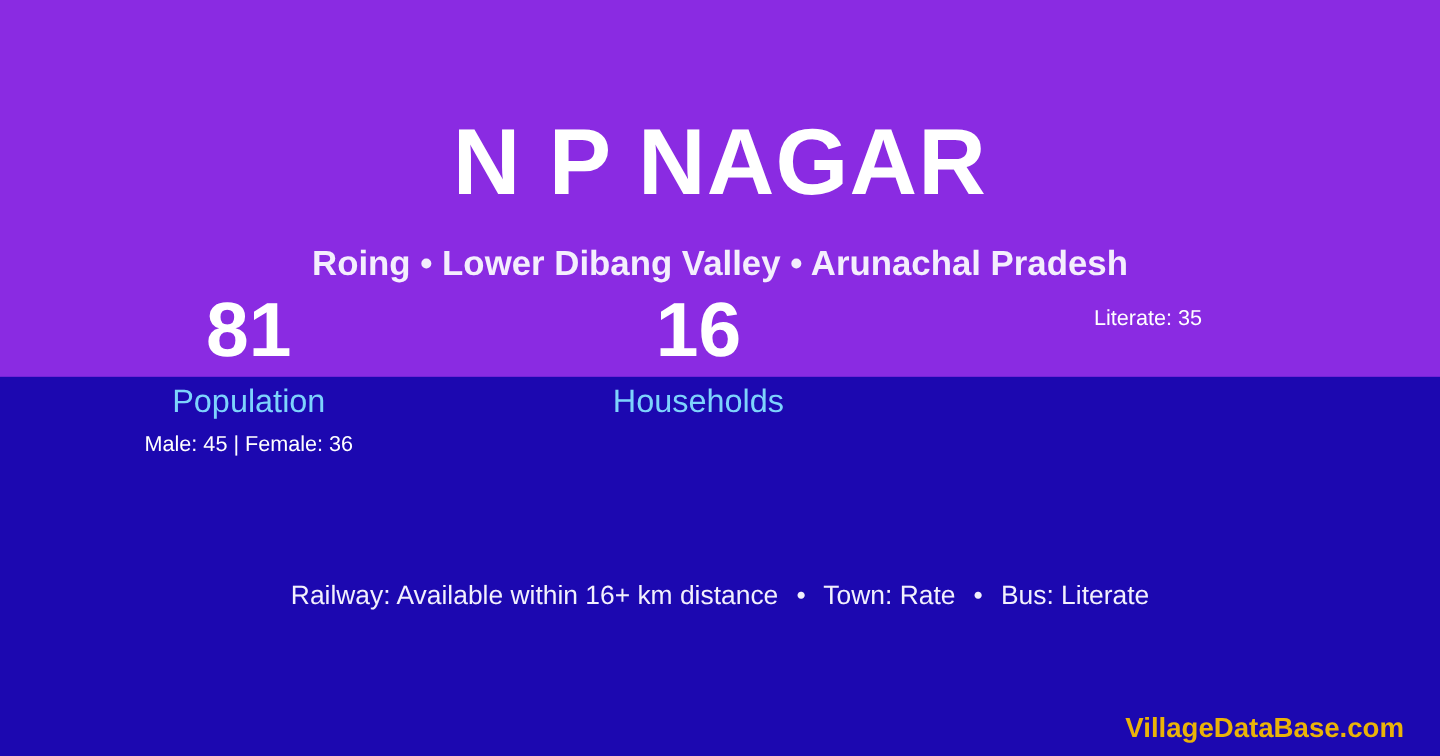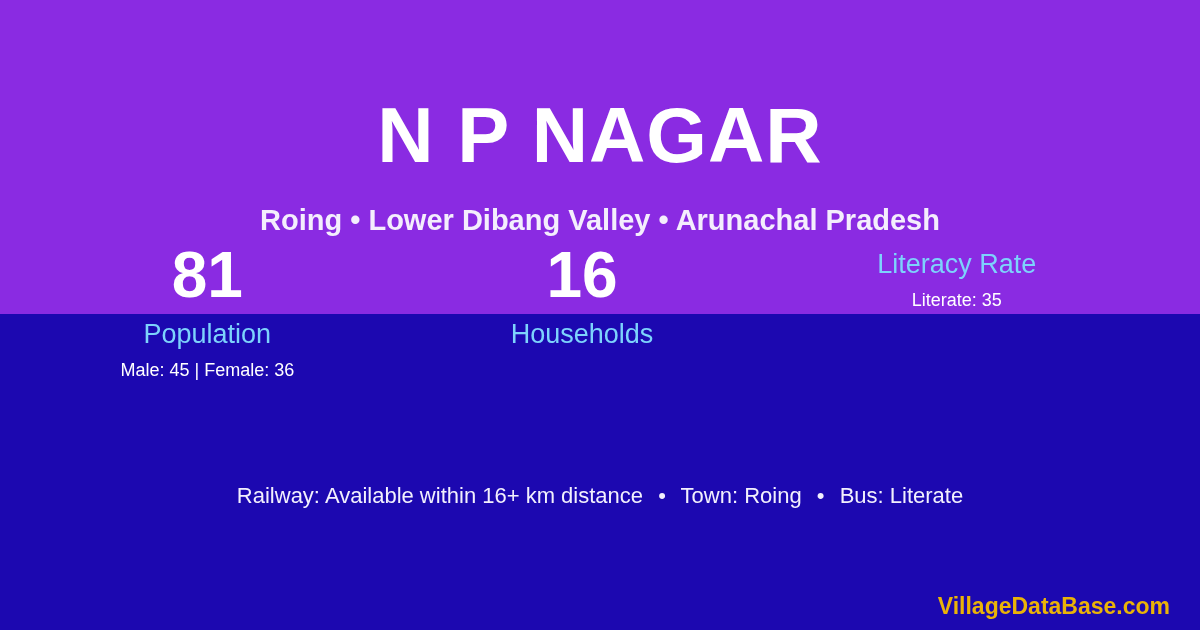--- a/index.html
+++ b/index.html
@@ -147,29 +147,28 @@
       <div class="stat-sub">Male: 45 | Female: 36</div>
     </div>
 
     <div class="stat">
       <div class="stat-value">16</div>
       <div class="stat-label">Households</div>
       <div class="stat-sub"></div>
     </div>
 
     <div class="stat">
-      <div class="stat-label">Literacy Rate</div>
       <div class="stat-sub">Literate: 35</div>
     </div>
 
   </div>
 
   <div class="infra-line">
     <span class="infra-item">Railway: Available within 16+ km distance</span>
     <span class="infra-sep">•</span>
-    <span class="infra-item">Town: Roing</span>
+    <span class="infra-item">Town: Rate</span>
     <span class="infra-sep">•</span>
     <span class="infra-item">Bus: Literate</span>
   </div>
 
   <div class="brand">VillageDataBase.com</div>
 
 </div>
 
 </body></html>

